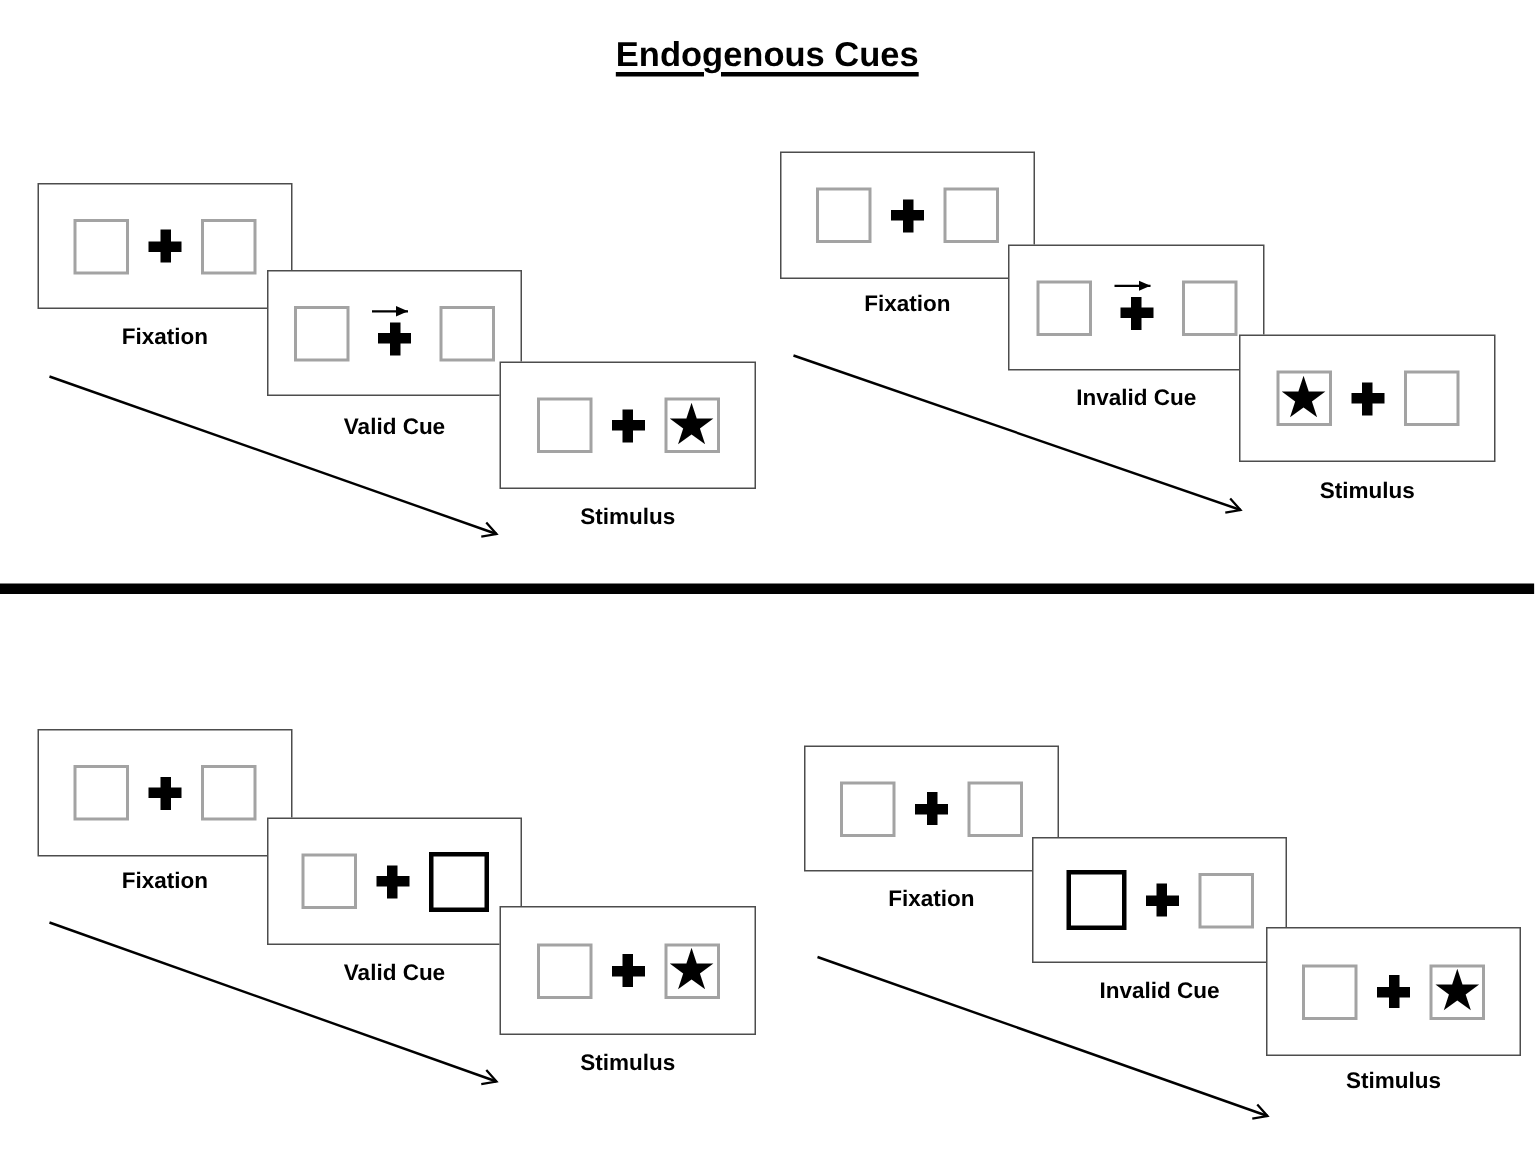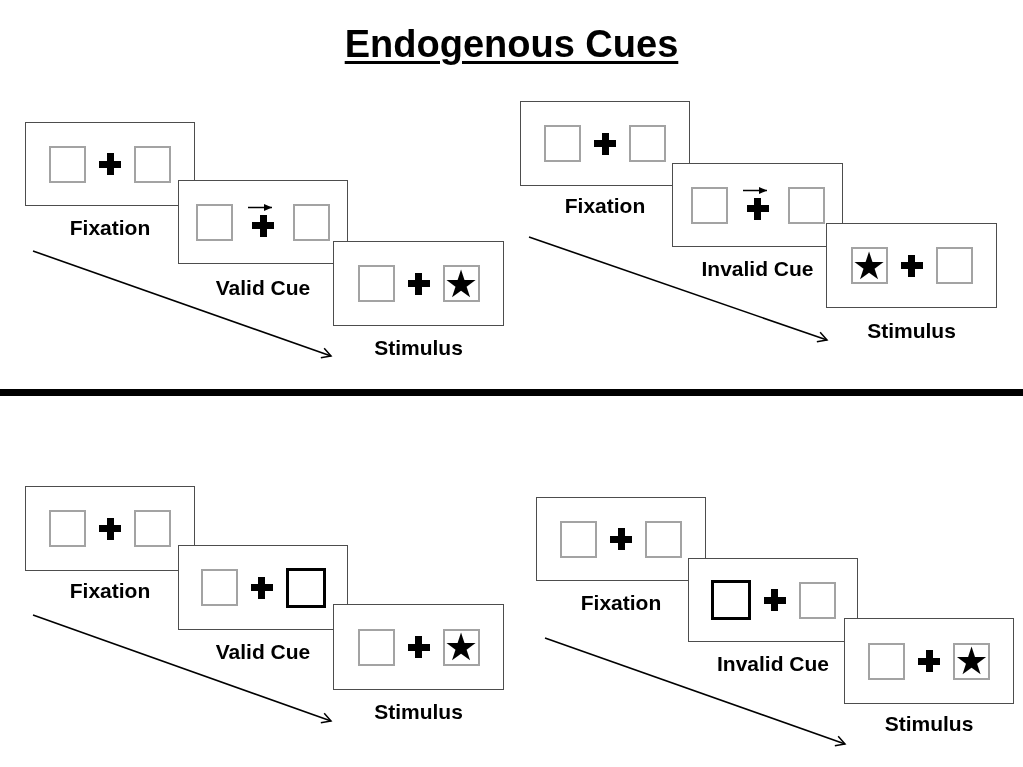--- a/index.html
+++ b/index.html
@@ -2,21 +2,21 @@
 <html><head>
 <meta charset="utf-8">
 <style>
   html,body{margin:0;padding:0;background:#fff;}
   .stage{
     position:relative;width:1023px;height:767px;background:#fff;
     font-family:"Liberation Sans",sans-serif;color:#000;overflow:hidden;
   }
   .title{
     position:absolute;left:0;width:100%;text-align:center;
-    font-weight:bold;font-size:38px;line-height:1.1;
+    font-weight:bold;font-size:23px;line-height:1.1;
   }
   .title span{
     text-decoration:underline;
     text-decoration-thickness:3px;
     text-underline-offset:4px;
   }
   .divider{position:absolute;left:0;width:1023px;height:7px;background:#000;}
   .panel{
     position:absolute;background:#fff;border:1px solid #4d4d4d;
     display:flex;align-items:center;justify-content:center;gap:13px;
@@ -35,21 +35,21 @@
   }
   .plus::after{
     content:"";position:absolute;top:0;left:7.5px;width:7px;height:22px;background:#000;
   }
   .stack{
     display:flex;flex-direction:column;align-items:center;gap:2px;
     margin-top:-6px;flex:0 0 auto;
   }
   .cue-arrow{display:block;}
   .plabel{
-    position:absolute;text-align:center;font-weight:bold;font-size:21px;
+    position:absolute;text-align:center;font-weight:bold;font-size:15px;
     z-index:6;line-height:1.15;
   }
   .diag{position:absolute;z-index:0;overflow:visible;}
   .z1{z-index:1}.z2{z-index:2}.z3{z-index:3}
   .defs{position:absolute;width:0;height:0;}
 </style>
 </head>
 <body>
 
 <div class="stage">

